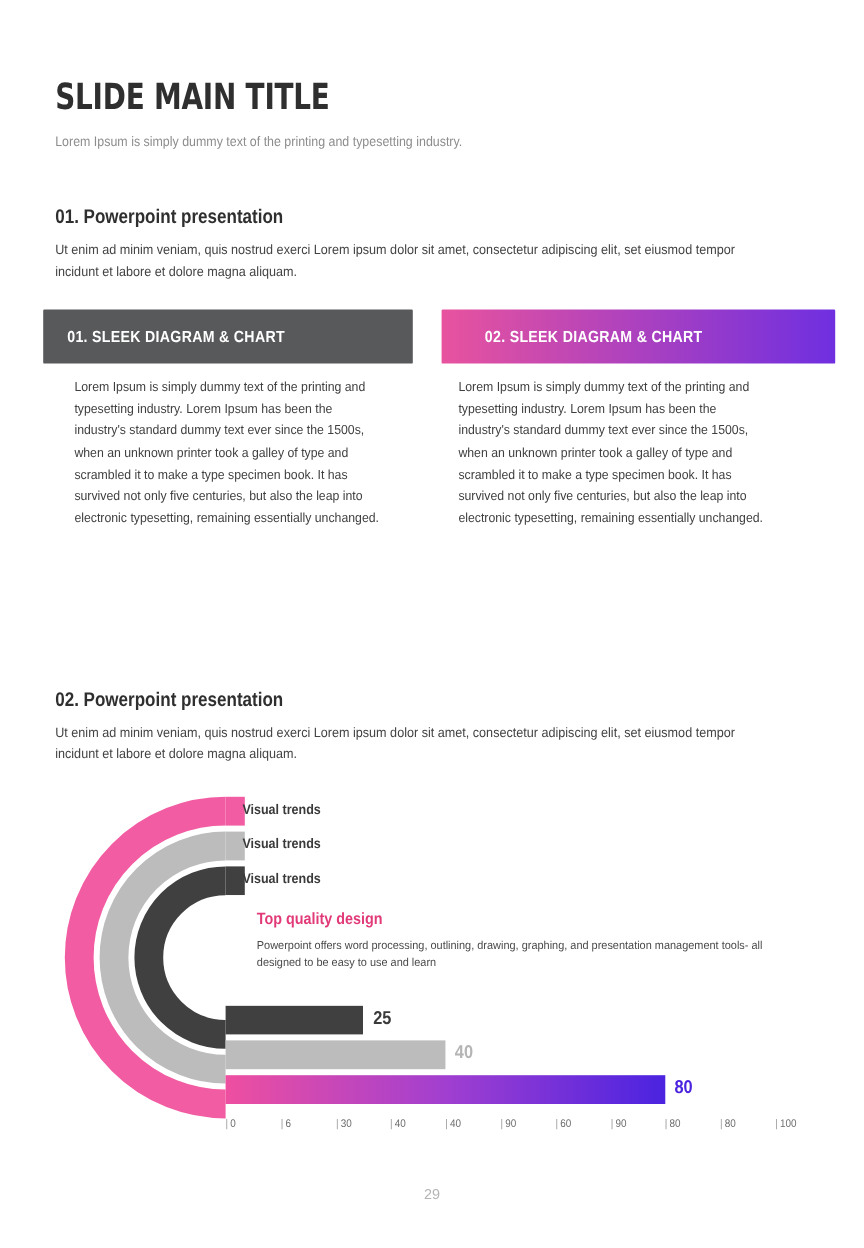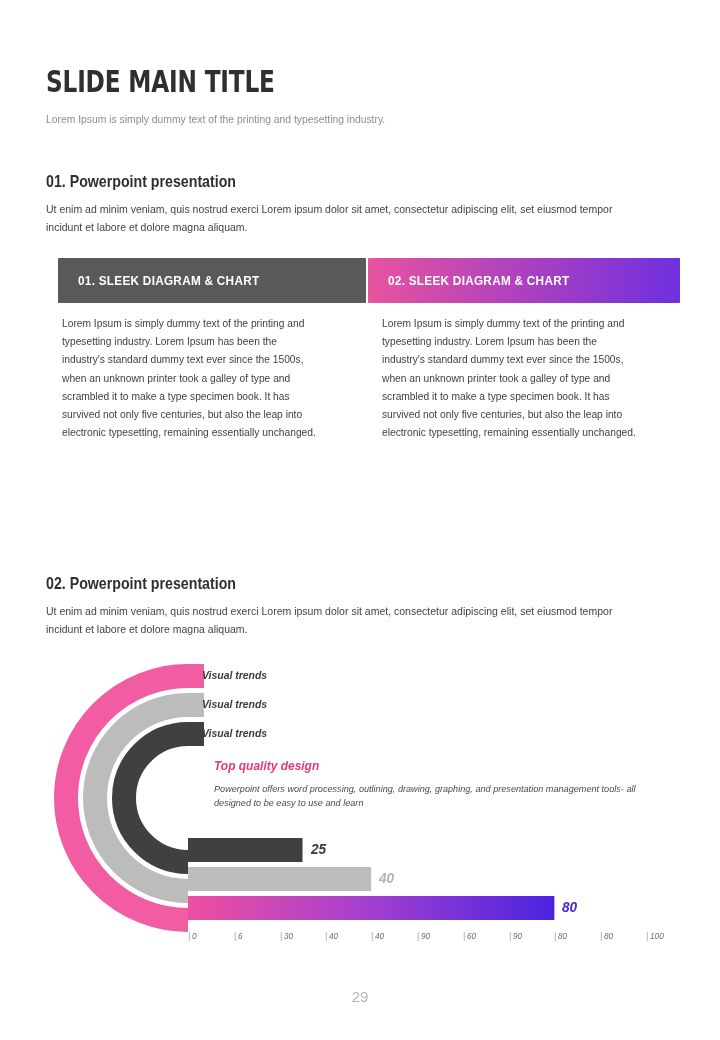--- a/index.html
+++ b/index.html
@@ -95,21 +95,20 @@
     transform-origin: left top;
   }
 
   
   .chart-wrap {
     position: absolute;
     left: 46px;
     top: 650px;
     width: 640px;
     height: 300px;
-    font-style: italic;
   }
   .chart-svg {
     position: absolute;
     left: 0; top: 0;
   }
   .arc-label {
     position: absolute;
     font-size: 11.6px;
     font-weight: bold;
     color: #3a3a3a;
@@ -159,41 +158,41 @@
     color: #9a9a9a;
     margin-right: 2px;
   }
 
   .page-number {
     position: absolute;
     left: 0;
     top: 988px;
     width: 720px;
     text-align: center;
-    font-size: 15px;
+    font-size: 12px;
     color: #b4b4b4;
   }
 </style>
 </head>
 <body>
 
 <div class="slide">
 
   <div class="slide-title">SLIDE MAIN TITLE</div>
   <div class="slide-subtitle">Lorem Ipsum is simply dummy text of the printing and typesetting industry.</div>
 
   <div class="section-heading" style="left:46px; top:172px;">01. Powerpoint presentation</div>
   <div class="section-body" style="left:46px; top:200px;">Ut enim ad minim veniam, quis nostrud exerci  Lorem ipsum dolor sit amet, consectetur adipiscing elit, set eiusmod tempor incidunt et labore et dolore magna aliquam.</div>
 
-  <div class="panel-bar" id="panel0bar" style="left: 58px; top: 258px; width: 308px; background: rgb(88, 89, 91);">
+  <div class="panel-bar" id="panel0bar" style="left: 36px; top: 258px; width: 308px; background: rgb(88, 89, 91);">
     <span class="panel-bar-label">01. SLEEK DIAGRAM &amp; CHART</span>
   </div>
   <div class="panel-text" style="left:62px; top:314px;">Lorem Ipsum is simply dummy text of the printing and typesetting industry. Lorem Ipsum has been the industry's standard dummy text ever since the 1500s, when an unknown printer took a galley of type and scrambled it to make a type specimen book. It has survived not only five centuries, but also the leap into electronic typesetting, remaining essentially unchanged.</div>
 
-  <div class="panel-bar" id="panel1bar" style="left: 368px; top: 258px; width: 312px; background: linear-gradient(90deg, rgb(232, 83, 158) 0%, rgb(111, 47, 224) 100%);">
+  <div class="panel-bar" id="panel1bar" style="left: 368px; top: 258px; width: 312px; background: linear-gradient(90deg, rgb(232, 83, 158) 0%, rgb(111, 47, 224) 100%); padding-left: 16px;">
     <span class="panel-bar-label">02. SLEEK DIAGRAM &amp; CHART</span>
   </div>
   <div class="panel-text" style="left:382px; top:314px;">Lorem Ipsum is simply dummy text of the printing and typesetting industry. Lorem Ipsum has been the industry's standard dummy text ever since the 1500s, when an unknown printer took a galley of type and scrambled it to make a type specimen book. It has survived not only five centuries, but also the leap into electronic typesetting, remaining essentially unchanged.</div>
 
   <div class="section-heading" style="left:46px; top:574px;">02. Powerpoint presentation</div>
   <div class="section-body" style="left:46px; top:602px;">Ut enim ad minim veniam, quis nostrud exerci  Lorem ipsum dolor sit amet, consectetur adipiscing elit, set eiusmod tempor incidunt et labore et dolore magna aliquam.</div>
 
   <div class="chart-wrap">
 
     <svg class="chart-svg" width="640" height="300" viewBox="0 0 640 300">

